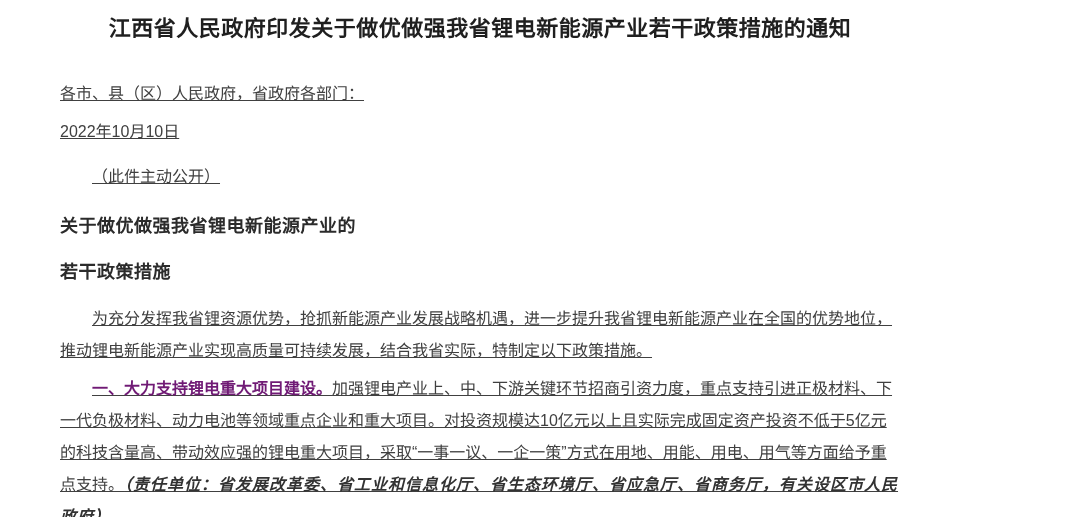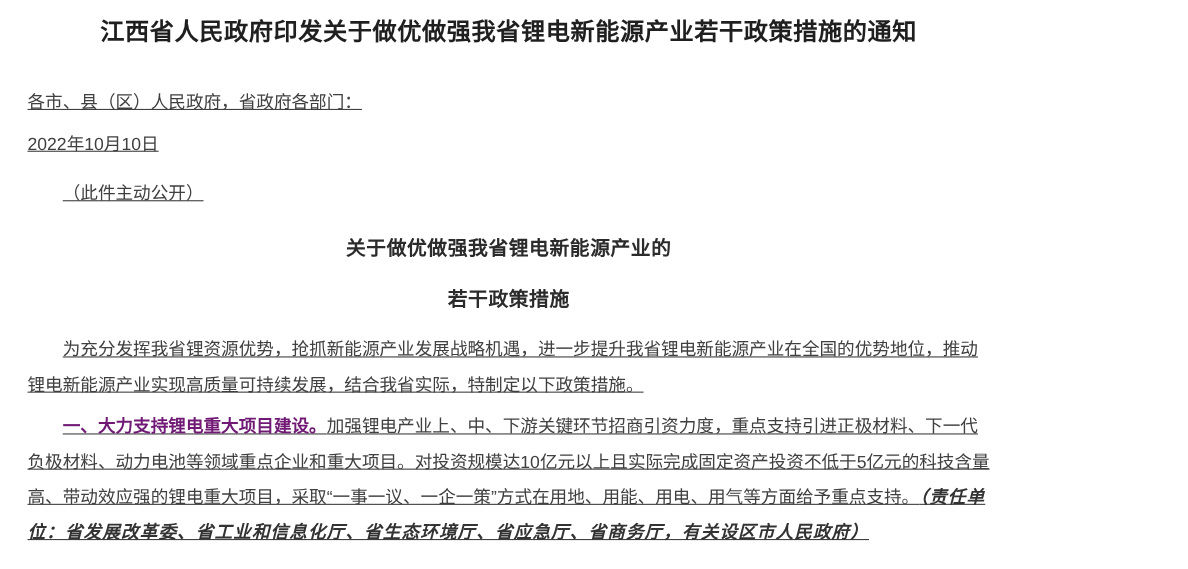--- a/index.html
+++ b/index.html
@@ -11,21 +11,21 @@
     width: 1080px;
     height: 517px;
     overflow: hidden;
     font-family: "Liberation Sans", "DejaVu Sans", sans-serif;
     color: #404040;
   }
   .doc {
     box-sizing: border-box;
     width: 960px;
     height: 517px;
-    padding: 12px 60px 0 25px;
+    padding: 12px 60px 0 60px;
   }
   .doc-title {
     margin: 0;
     padding-top: 2px;
     text-align: center;
     font-size: 22px;
     line-height: 30px;
     font-weight: bold;
     color: #1f1f1f;
     letter-spacing: 0.5px;
@@ -47,21 +47,20 @@
   }
   .date-line {
     margin-top: 6px;
     text-align: left;
   }
   .note {
     margin-top: 13px;
   }
   .doc-subtitle {
     margin: 0;
-    text-align: center;
     font-size: 18px;
     line-height: 24px;
     font-weight: bold;
     color: #2b2b2b;
     letter-spacing: 0.5px;
   }
   .subtitle-1 { margin-top: 21px; }
   .subtitle-2 { margin-top: 22px; }
   .preamble {
     margin-top: 19px;

